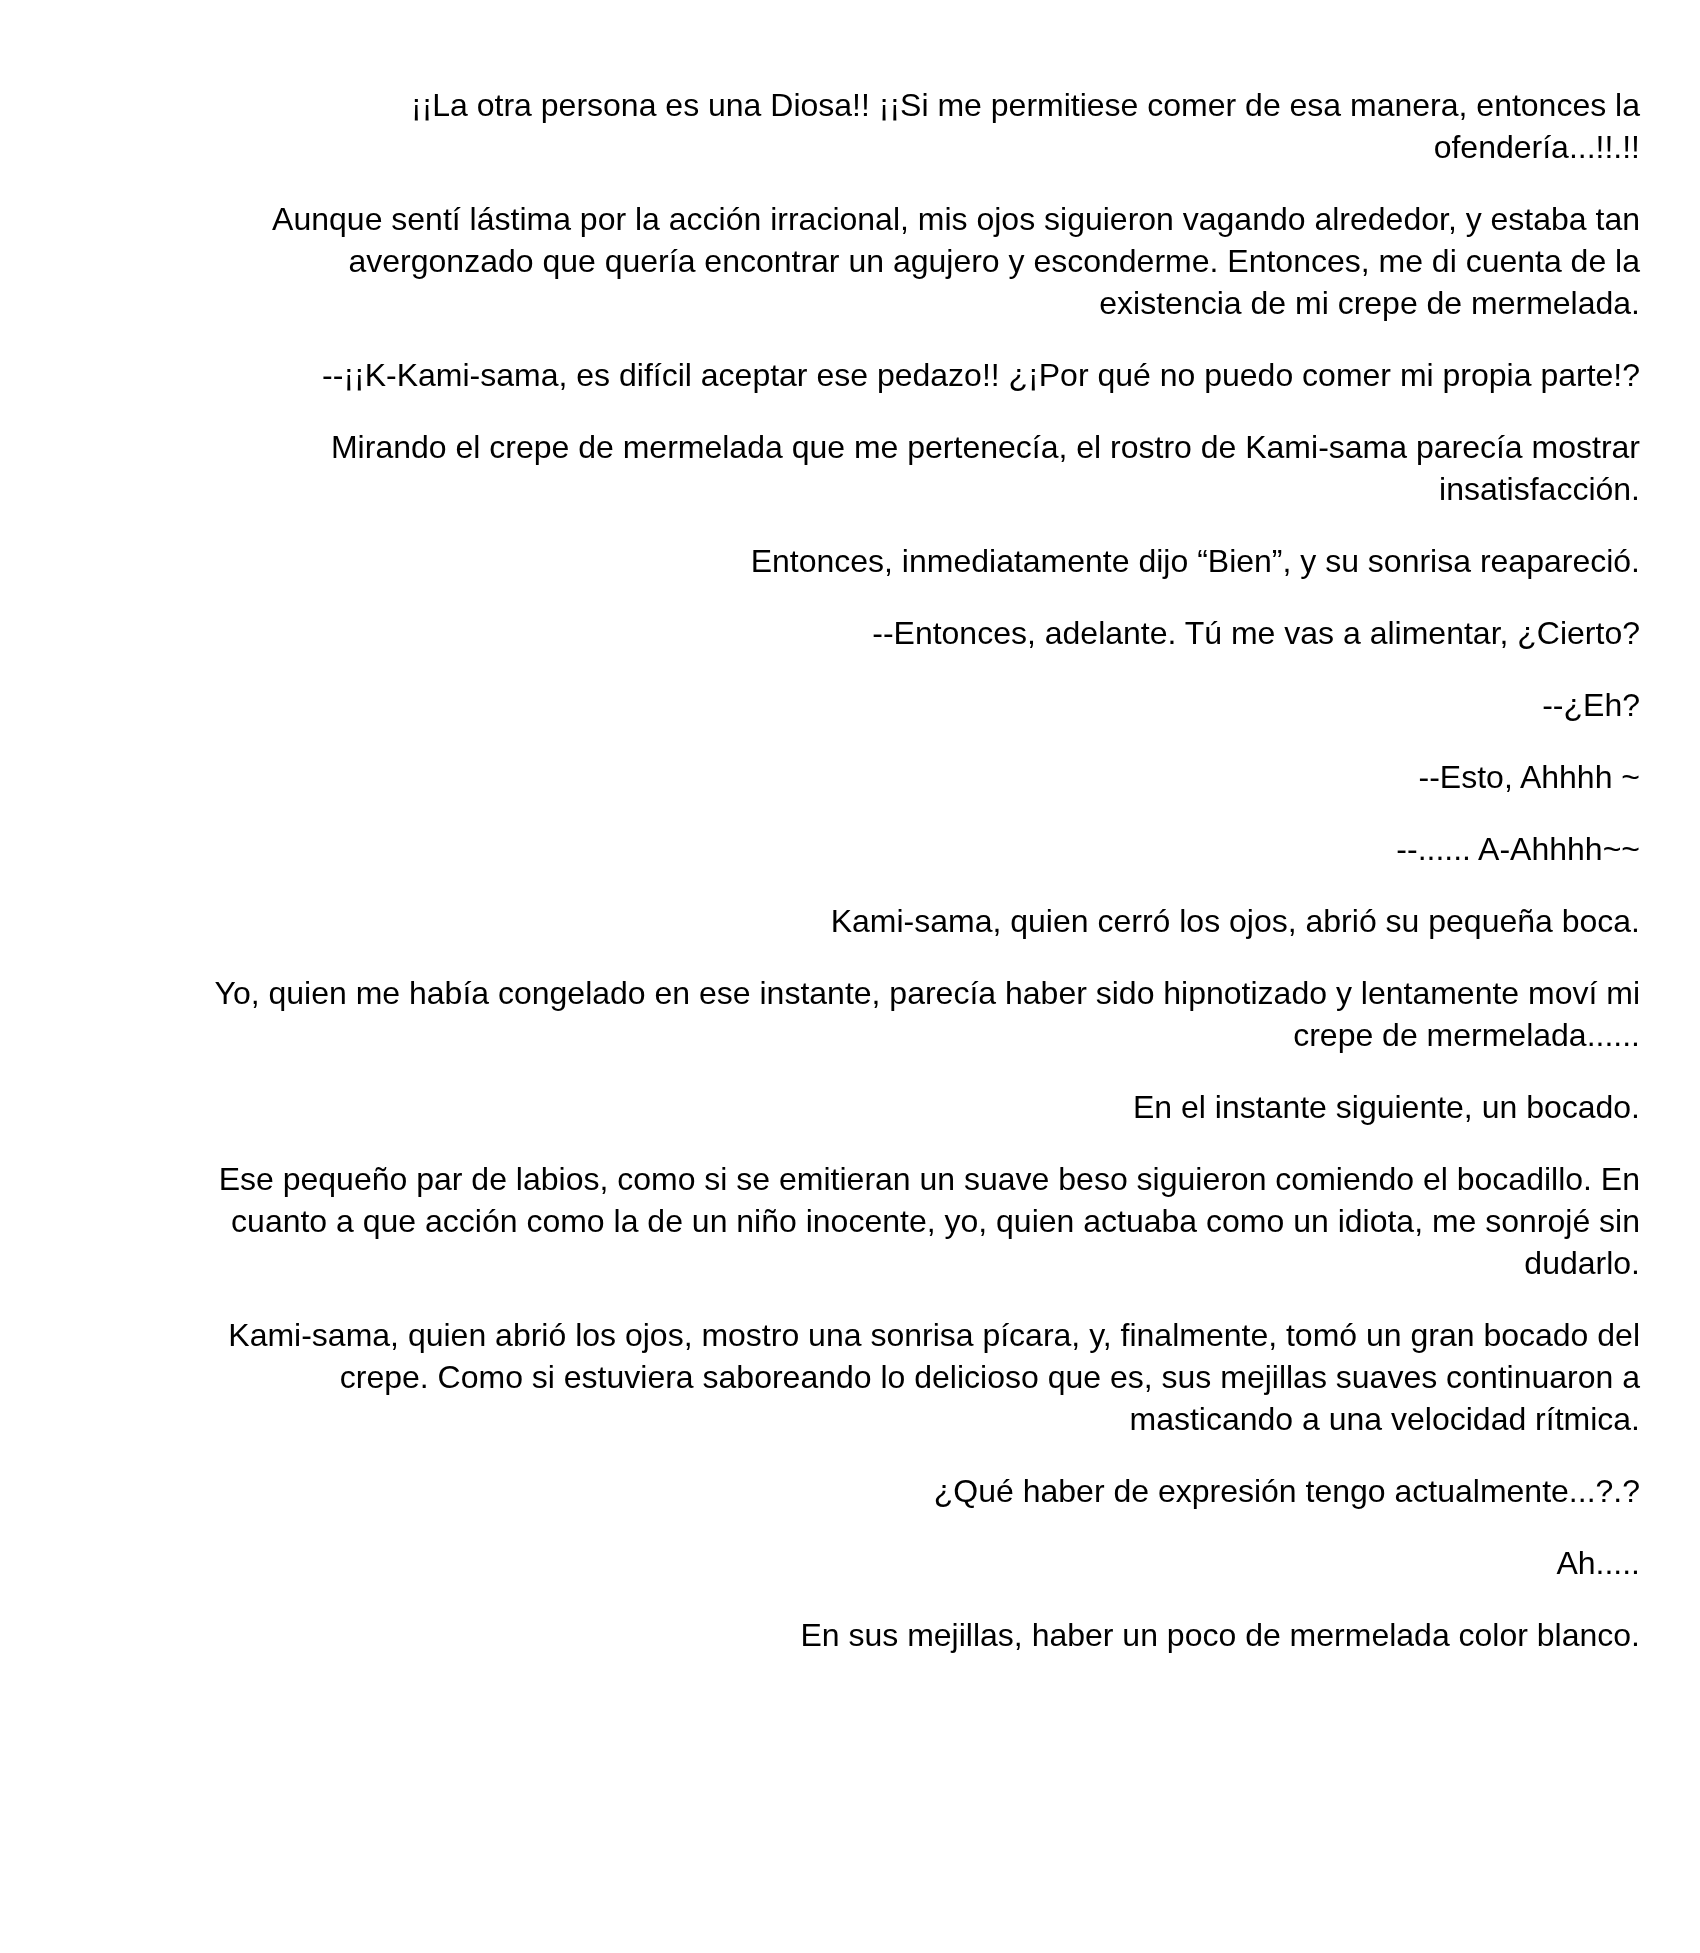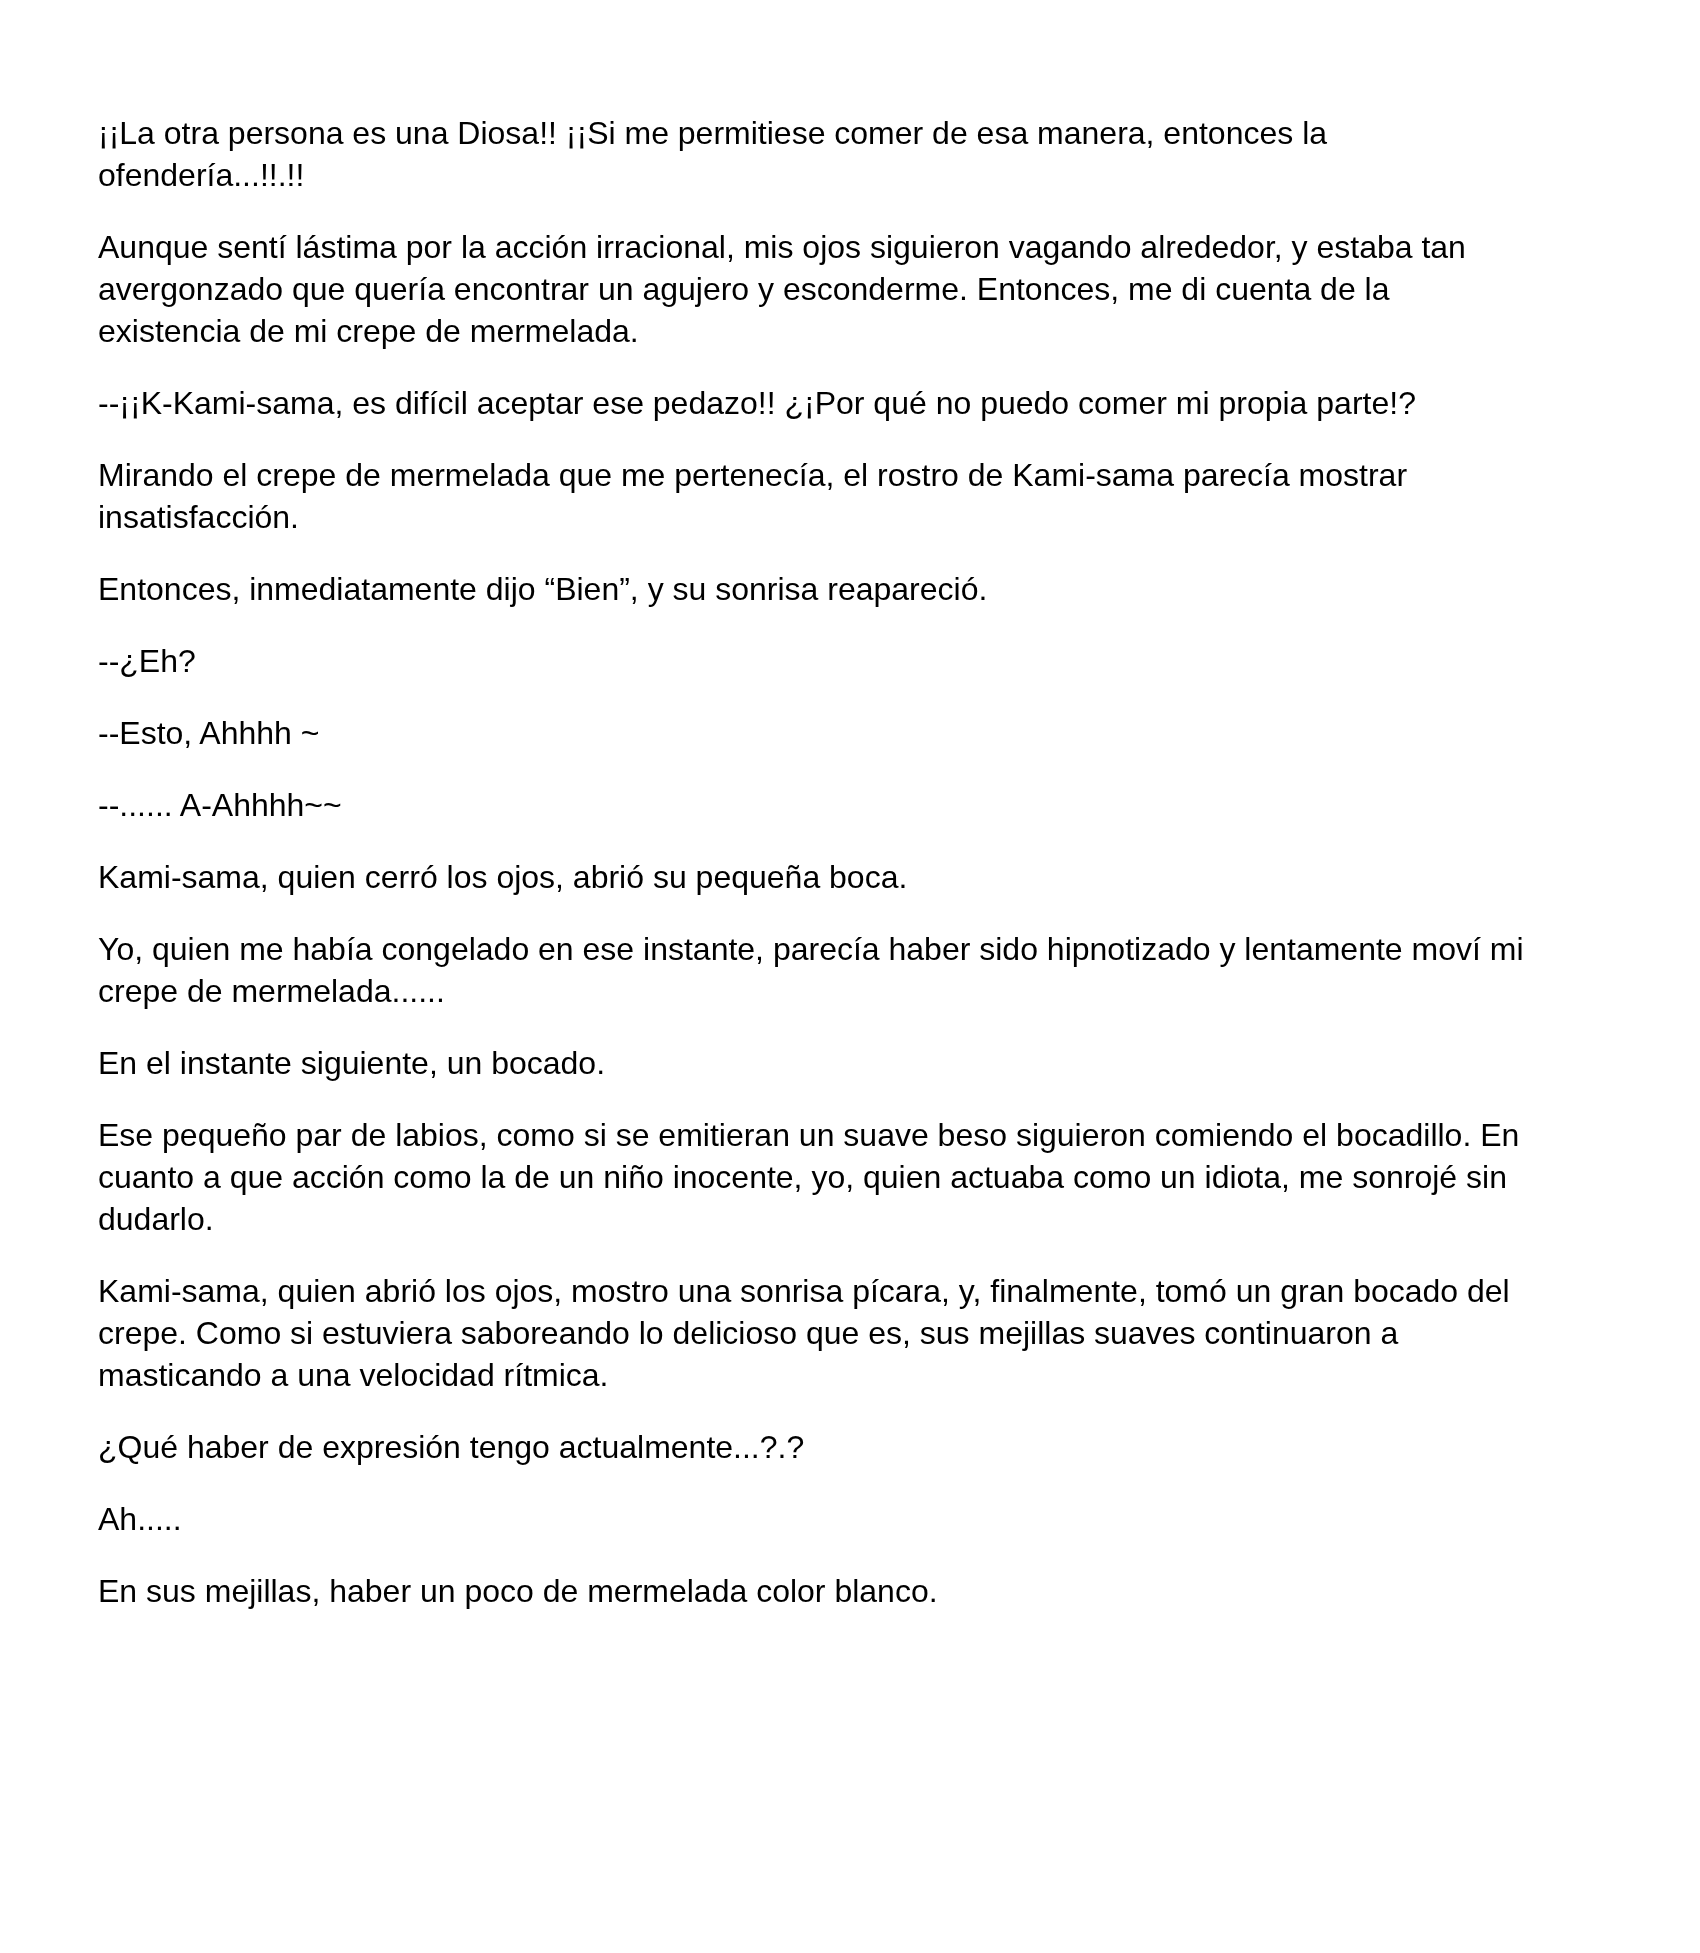--- a/index.html
+++ b/index.html
@@ -11,21 +11,22 @@
     width: 1700px;
     height: 1953px;
     overflow: hidden;
     font-family: "Liberation Sans", "DejaVu Sans", sans-serif;
   }
   .page {
     box-sizing: border-box;
     width: 1700px;
     height: 1953px;
     background: #ffffff;
-    padding: 112px 60px 0 98px;
+    padding: 84px 60px 0 98px;
+    text-align: right;
   }
   .text-content {
     max-width: 1542px;
   }
   .para {
     margin: 0 0 30px 0;
     font-size: 32px;
     line-height: 42px;
     color: #000000;
     white-space: pre-line; 
@@ -44,20 +45,21 @@
   <div class="text-content">
     <p class="para normal">¡¡La otra persona es una Diosa!! ¡¡Si me permitiese comer de esa manera, entonces la
 ofendería...!!.!!</p>
     <p class="para normal">Aunque sentí lástima por la acción irracional, mis ojos siguieron vagando alrededor, y estaba tan
 avergonzado que quería encontrar un agujero y esconderme. Entonces, me di cuenta de la
 existencia de mi crepe de mermelada.</p>
     <p class="para normal">--¡¡K-Kami-sama, es difícil aceptar ese pedazo!! ¿¡Por qué no puedo comer mi propia parte!?</p>
     <p class="para normal">Mirando el crepe de mermelada que me pertenecía, el rostro de Kami-sama parecía mostrar
 insatisfacción.</p>
     <p class="para normal">Entonces, inmediatamente dijo “Bien”, y su sonrisa reapareció.</p>
+    <p class="para normal">--Entonces, adelante. Tú me vas a alimentar, ¿Cierto?</p>
     <p class="para normal">--¿Eh?</p>
     <p class="para normal">--Esto, Ahhhh ~</p>
     <p class="para normal">--...... A-Ahhhh~~</p>
     <p class="para normal">Kami-sama, quien cerró los ojos, abrió su pequeña boca.</p>
     <p class="para normal">Yo, quien me había congelado en ese instante, parecía haber sido hipnotizado y lentamente moví mi
 crepe de mermelada......</p>
     <p class="para normal">En el instante siguiente, un bocado.</p>
     <p class="para normal">Ese pequeño par de labios, como si se emitieran un suave beso siguieron comiendo el bocadillo. En
 cuanto a que acción como la de un niño inocente, yo, quien actuaba como un idiota, me sonrojé sin
 dudarlo.</p>

